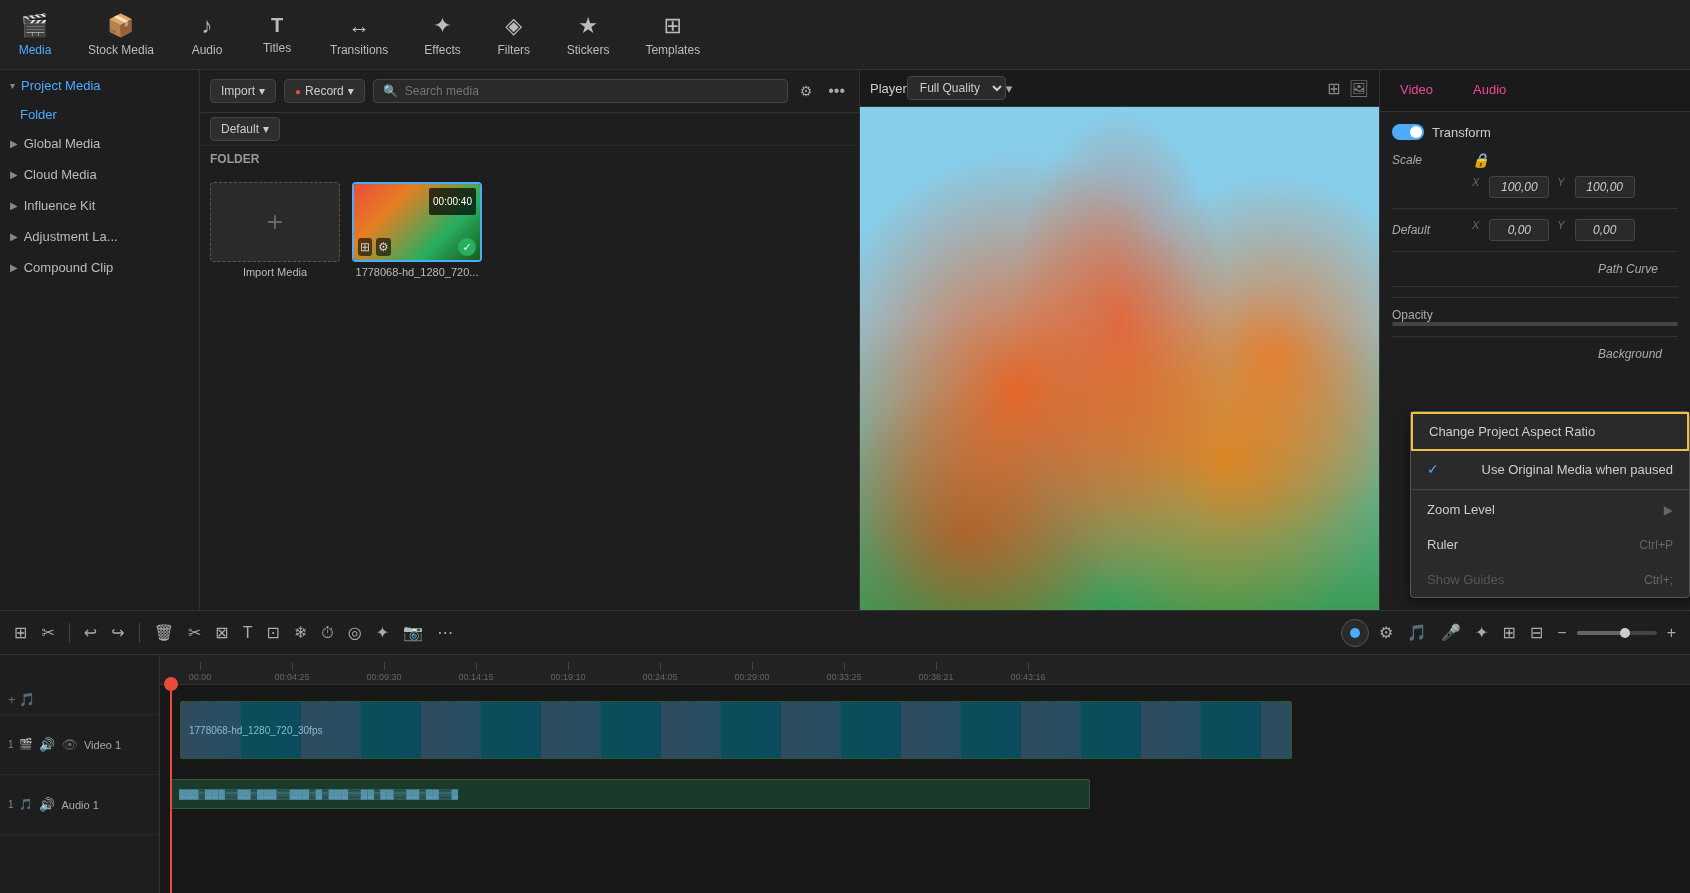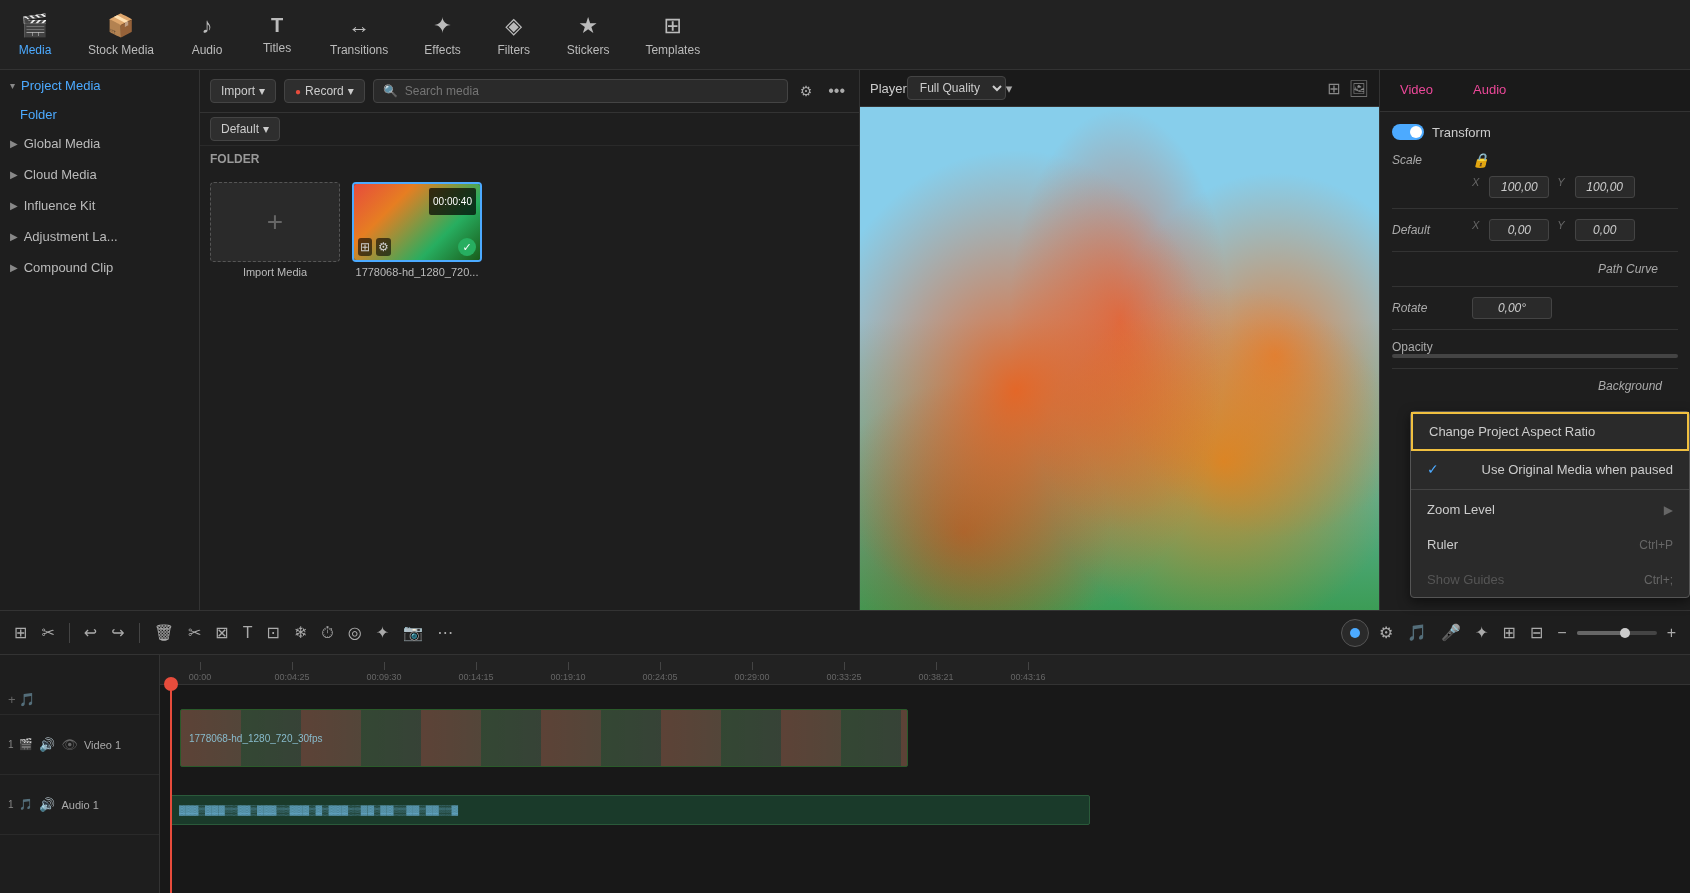--- a/index.html
+++ b/index.html
@@ -236,23 +236,23 @@
     .tl-playhead {
       position: absolute; top: 0; left: 10px; width: 2px; background: #e74c3c;
       height: 100%; z-index: 10;
     }
     .tl-playhead-top {
       position: absolute; top: -8px; left: 50%; transform: translateX(-50%);
       width: 14px; height: 14px; background: #e74c3c; border-radius: 50%;
       display: flex; align-items: center; justify-content: center;
     }
     .tl-video-track {
-      height: 58px; background: #404040; border: 1px solid #2a5a2a;
-      margin: 20px 0; border-radius: 2px; position: relative; display: flex; align-items: center;
-      overflow: hidden; width: 728px; margin-left: 10px;
+      height: 58px; background: #0c4a6e; border: 1px solid #2a5a2a;
+      margin: 12px 0; border-radius: 2px; position: relative; display: flex; align-items: center;
+      overflow: hidden; width: 1112px; margin-left: 10px;
     }
     .tl-video-strip {
       position: absolute; top: 0; left: 0; right: 0; bottom: 0;
       background: repeating-linear-gradient(90deg, rgba(255,80,0,0.15) 0px, rgba(255,120,0,0.1) 60px, rgba(0,100,0,0.2) 60px, rgba(0,80,0,0.15) 120px);
     }
     .tl-video-label {
       position: absolute; left: 8px; top: 50%; transform: translateY(-50%);
       color: #8bc; font-size: 10px; z-index: 2;
     }
 
@@ -509,28 +509,20 @@
       </div>
 
       <div class="section-divider"></div>
 
       <div class="property-row">
         <span class="property-label">Path Curve</span>
       </div>
 
       <div class="section-divider"></div>
 
-      <div class="property-row">
-        <span class="property-label">Rotate</span>
-        <div class="property-values">
-          <div class="property-value" style="width:80px;">
-            <span>0,00°</span>
-          </div>
-        </div>
-      </div>
 
       <div class="section-divider"></div>
 
       <div class="opacity-row">
         <div class="property-label">Opacity</div>
         <div class="opacity-slider"></div>
       </div>
 
       <div class="section-divider"></div>
 

